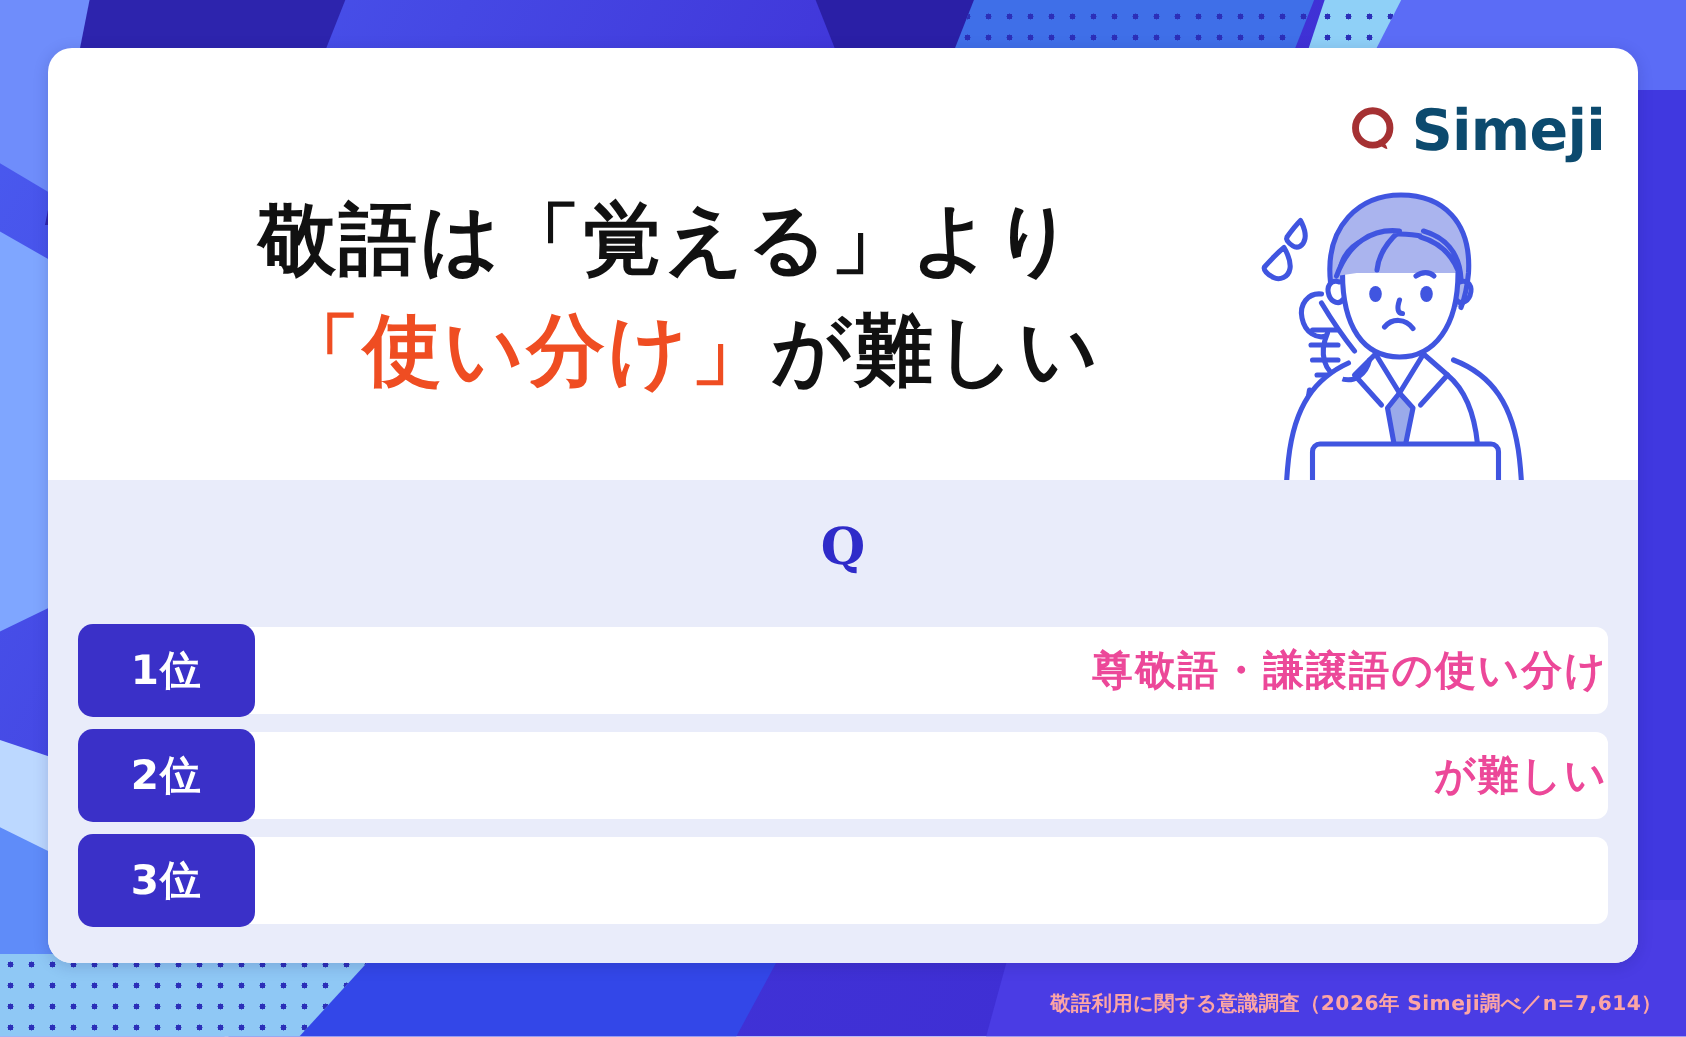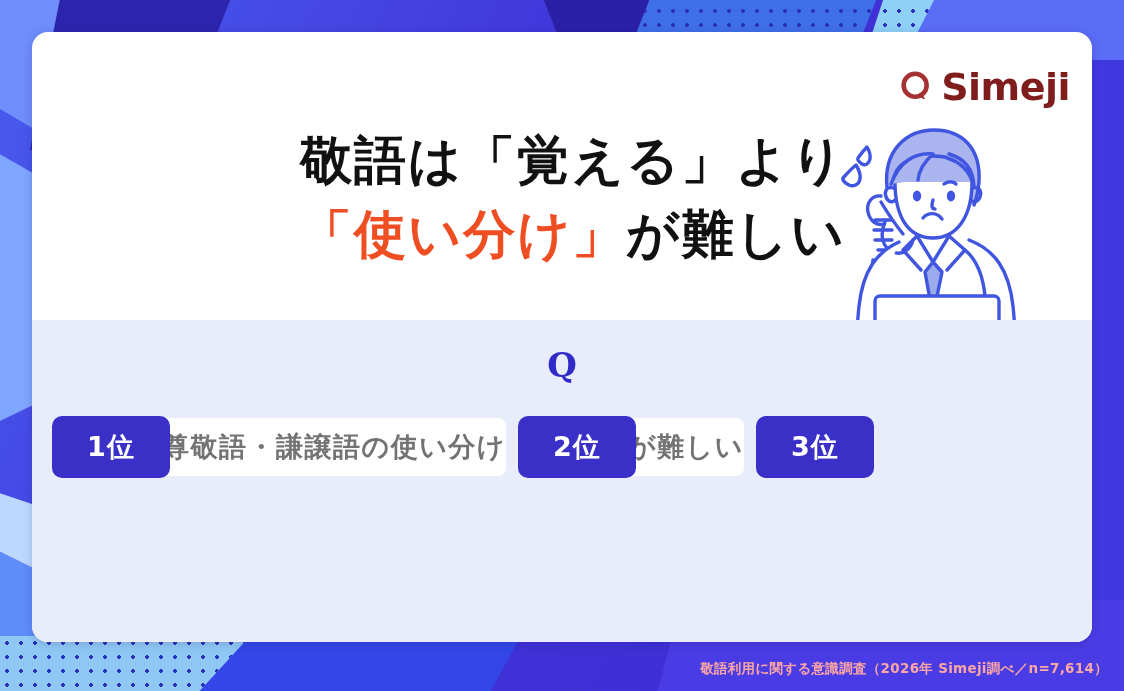--- a/index.html
+++ b/index.html
@@ -114,32 +114,32 @@
 
   
   .logo {
     position: absolute; right: 22px; top: 36px;
     display: flex; align-items: center; gap: 8px;
   }
   .logo-mark { width: 34px; height: 34px; display: block; }
   .logo-text {
     font-size: 38px;
     font-weight: 700;
-    color: #7f1d1d;
+    color: #0c4a6e;
     letter-spacing: -0.5px;
     line-height: 1;
     font-family: "DejaVu Sans", "Liberation Sans", sans-serif;
   }
 
   
   .headline {
     position: absolute;
-    left: 16px; top: 92px;
+    left: 0; top: 92px;
     width: 770px;
-    text-align: right;
+    text-align: center;
     padding-left: 28px;
   }
   .hl-line {
     font-size: 52px;
     font-weight: 900;
     color: #111111;
     letter-spacing: 2px;
     line-height: 1.42;
     white-space: nowrap;
     font-family: "DejaVu Sans", "Liberation Sans", sans-serif;
@@ -177,21 +177,21 @@
     font-weight: 800;
     color: #3b36d6;
     letter-spacing: .5px;
     font-family: "DejaVu Sans", "Liberation Sans", sans-serif;
   }
 
   
   .rank-list {
     position: absolute;
     left: 20px; right: 20px; top: 98px;
-    display: flex; flex-direction: row; gap: 12px;
+    display: flex; flex-direction: column; gap: 12px;
   }
   .rank-row {
     position: relative;
     height: 58px;
     background: #ffffff;
     border-radius: 8px;
     display: flex; align-items: center;
   }
   .rank-badge {
     position: absolute;
@@ -201,25 +201,25 @@
     border-radius: 10px;
     display: flex; align-items: center; justify-content: center;
     color: #ffffff;
     font-size: 27px;
     font-weight: 900;
     letter-spacing: 1px;
     font-family: "DejaVu Sans", "Liberation Sans", sans-serif;
   }
   .rank-label {
     flex: 1;
-    text-align: left;
+    text-align: right;
     padding-left: 110px;
     font-size: 27px;
     font-weight: 900;
-    color: #737373;
+    color: #ec4899;
     letter-spacing: 1.5px;
     font-family: "DejaVu Sans", "Liberation Sans", sans-serif;
   }
 
   
   .footnote {
     position: absolute;
     right: 16px; bottom: 13px;
     color: #fca5a5;
     font-size: 13.5px;

